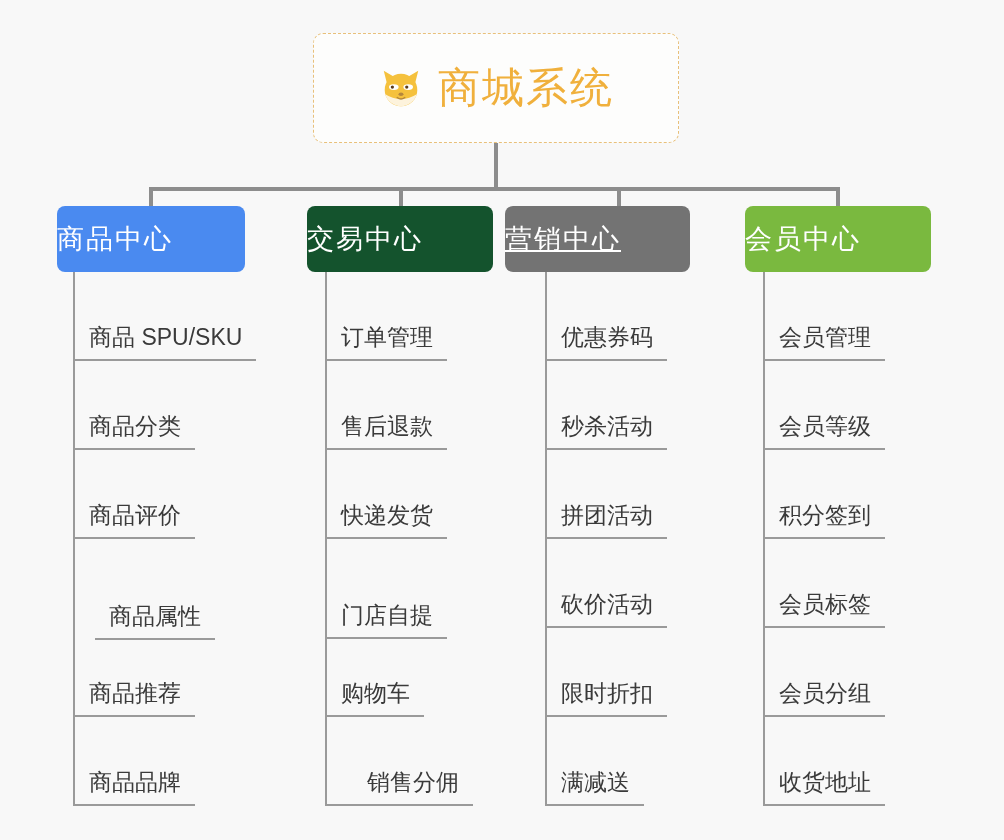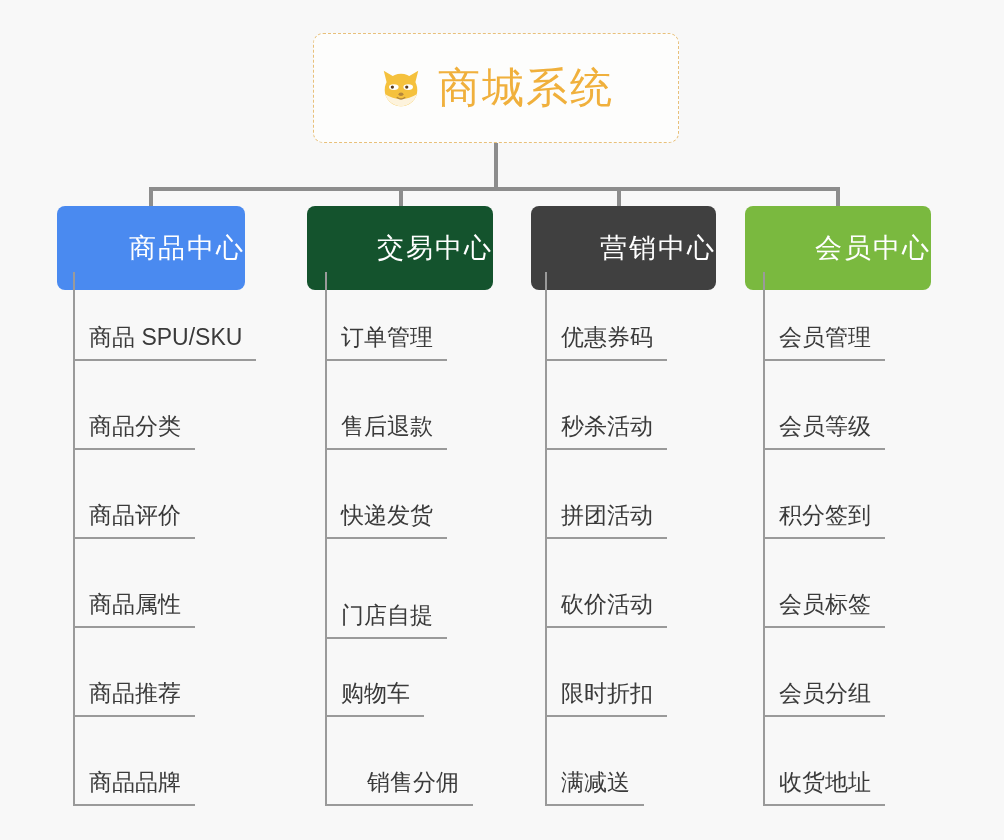--- a/index.html
+++ b/index.html
@@ -56,26 +56,26 @@
     position: absolute;
     background: #8d8d8d;
   }
   .conn-v { width: 4px; }
   .conn-h { height: 4px; }
 
   
   .cat-box {
     position: absolute;
     top: 206px;
-    height: 84px;
+    height: 66px;
     box-sizing: border-box;
     border-radius: 8px;
     display: flex;
     align-items: center;
-    justify-content: flex-end;
+    justify-content: flex-start;
     color: #ffffff;
     font-size: 27px;
     letter-spacing: 2px;
     white-space: nowrap;
   }
 
   
   .branch {
     position: absolute;
     top: 272px;
@@ -141,21 +141,21 @@
         <div class="branch-spine" style="height: 534px;"></div>
         <div class="leaf" style="top: 0px;">
           <span>商品 SPU/SKU</span>
         </div>
         <div class="leaf" style="top: 89px;">
           <span>商品分类</span>
         </div>
         <div class="leaf" style="top: 178px;">
           <span>商品评价</span>
         </div>
-        <div class="leaf" style="top: 267px;">
+        <div class="leaf" style="top: 279px; margin-left: 20px;">
           <span>商品属性</span>
         </div>
         <div class="leaf" style="top: 356px;">
           <span>商品推荐</span>
         </div>
         <div class="leaf" style="top: 445px;">
           <span>商品品牌</span>
         </div>
       </div>
       <div class="cat-box" style="left: 307px; width: 186px; background: #14532d;">
@@ -175,21 +175,21 @@
         <div class="leaf" style="top: 267px; margin-top: 11px;">
           <span>门店自提</span>
         </div>
         <div class="leaf" style="top: 356px;">
           <span>购物车</span>
         </div>
         <div class="leaf" style="top: 445px; padding-left: 40px;">
           <span>销售分佣</span>
         </div>
       </div>
-      <div class="cat-box" style="left: 531px; width: 185px; background: #404040;">
+      <div class="cat-box" style="left: 505px; width: 185px; background: #737373; text-decoration: underline;">
         <span>营销中心</span>
       </div>
       <div class="branch" style="left: 545px; height: 534px;">
         <div class="branch-spine" style="height: 534px;"></div>
         <div class="leaf" style="top: 0px;">
           <span>优惠券码</span>
         </div>
         <div class="leaf" style="top: 89px;">
           <span>秒杀活动</span>
         </div>

